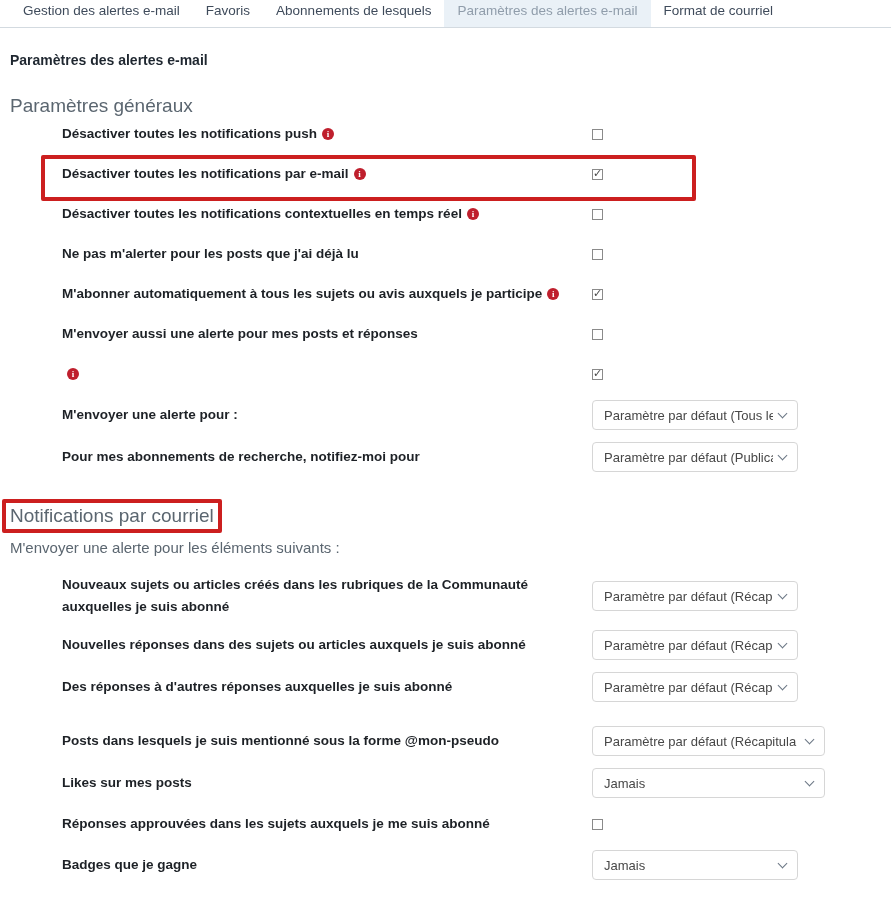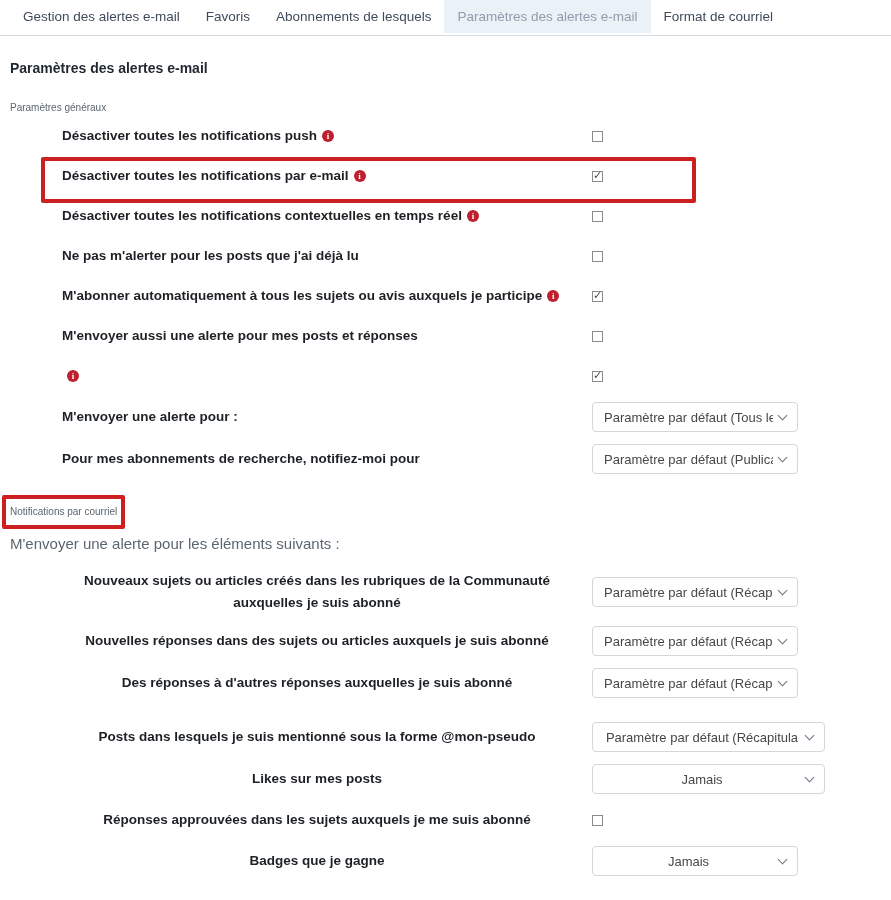--- a/index.html
+++ b/index.html
@@ -13,42 +13,42 @@
     --border:#d6d6d6;
   }
   *{box-sizing:border-box;margin:0;padding:0;}
   body{
     width:891px;height:900px;background:#ffffff;
     font-family:"Liberation Sans","DejaVu Sans",sans-serif;
     overflow:hidden;
   }
   
   .tabbar{
-    display:flex;height:36px;border-bottom:1px solid #d3dae0;
-    padding-left:10px;align-items:flex-start;
+    display:flex;height:28px;border-bottom:1px solid #d3dae0;
+    padding-left:10px;align-items:flex-end;
   }
   .tab{
     padding:0 13px;line-height:33px;font-size:13.5px;color:var(--tab-text);
     white-space:nowrap;cursor:pointer;
   }
   .tab.active{background:var(--tab-active-bg);color:var(--tab-active-text);}
   
   .content{padding:0 10px;}
   .page-title{margin-top:24px;font-size:14px;font-weight:bold;color:#1f2730;}
-  .section-heading{margin-top:24px;font-size:10px;color:var(--muted);line-height:16px;}
+  .section-heading{margin-top:30px;font-size:19px;color:var(--muted);line-height:16px;}
   .sub-heading{margin-top:16px;font-size:15px;color:var(--muted);line-height:16px;}
   .heading-annotated{position:relative;display:inline-block;}
   .heading-annotated::before{
     content:"";position:absolute;inset:-9px -8px;border:4px solid var(--red);
     border-radius:2px;pointer-events:none;
   }
   
   .rows{margin-left:52px;}
   .rows.general{margin-top:0px;}
-  .rows.courriel{margin-top:12px;text-align:center;}
+  .rows.courriel{margin-top:12px;}
   .row{
     display:flex;align-items:center;min-height:40px;position:relative;
   }
   .row.select-row{min-height:42px;}
   .row.two-line{min-height:56px;}
   .row.gap-top{margin-top:12px;}
   .row-label{
     flex:1;max-width:530px;font-size:13.5px;font-weight:bold;color:var(--label);
     line-height:22px;padding-right:20px;
   }

